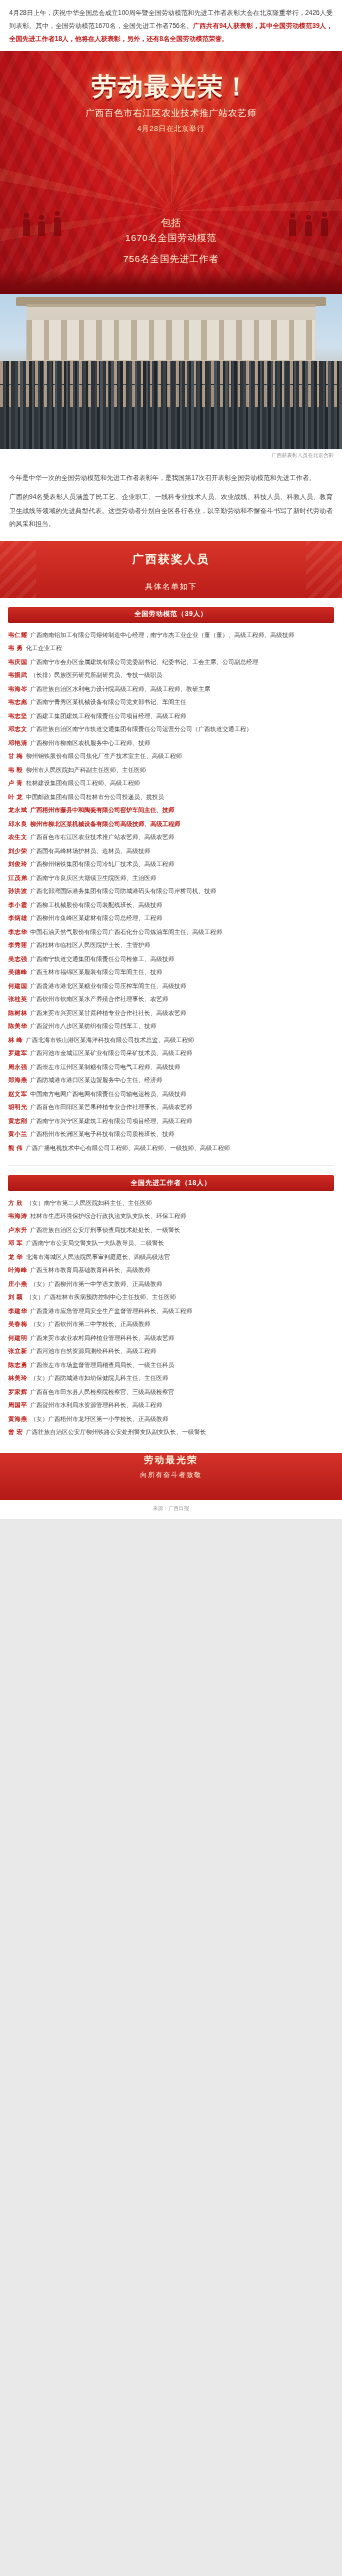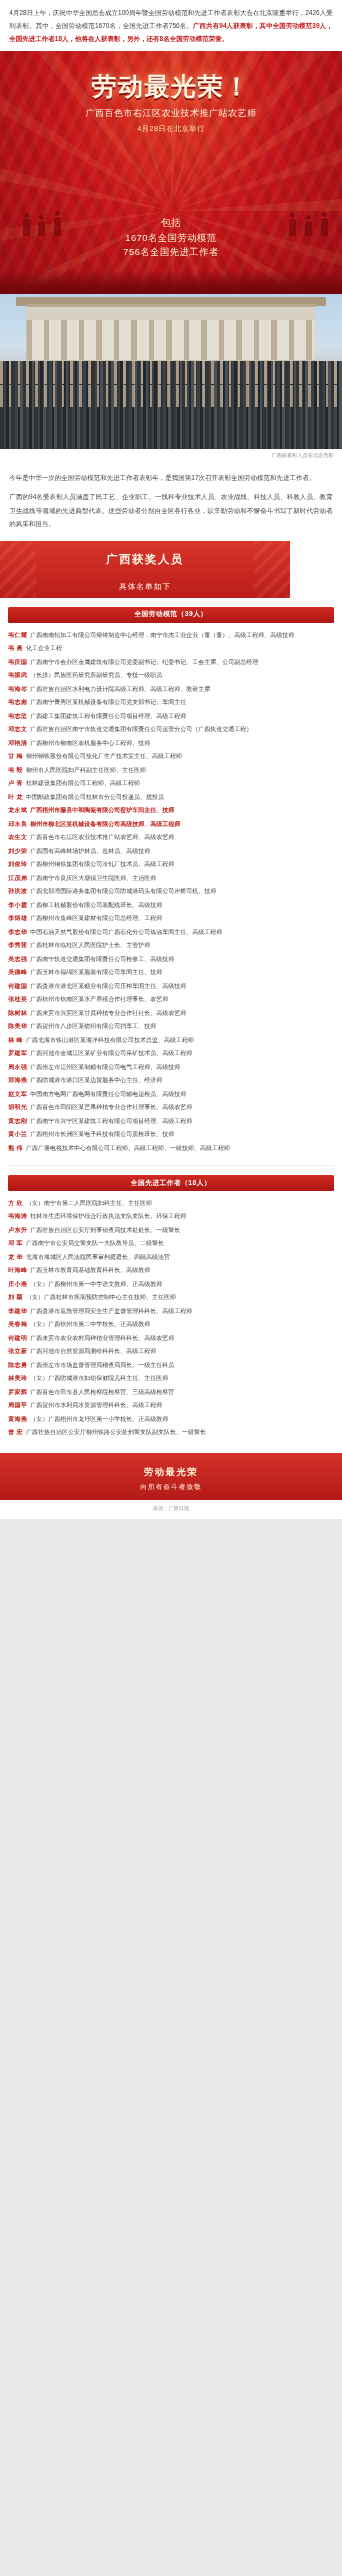--- a/index.html
+++ b/index.html
@@ -117,21 +117,21 @@
   }
   .silh span:after{content:"";position:absolute;top:-5.7px;left:1px;width:5.2px;height:5.2px;border-radius:50%;background:rgba(120,8,12,.75);}
   .hero-count {
     margin-top: 5.2px;
     font-size: 10.8px;
     color: #fff3d6;
     letter-spacing: 0.5px;
   }
   .hero-inc { margin-top: 3.1px; font-size: 10px; color:#ffeec9; }
   .hero-l1 { margin-top: 2.1px; font-size: 9.3px; color:#fff3d6; letter-spacing:0.5px;}
-  .hero-l2 { margin-top: 1px; font-size: 9.3px; color:#fff3d6; letter-spacing:0.5px;}
+  .hero-l2 { margin-top: 8px; font-size: 9.3px; color:#fff3d6; letter-spacing:0.5px;}
   .hero-bottom {
     position:absolute; left:0; right:0; bottom:0; height:24px; z-index:3;
     background: linear-gradient(180deg, rgba(140,10,14,0) 0%, rgba(120,8,12,.85) 60%, rgba(110,6,10,1) 100%);
   }
 
   
   .photo-wrap { width:342px; background:#fff; }
   .photo {
     position: relative;
     width: 342px; height: 155px;
@@ -183,21 +183,21 @@
     font-size: 6.5px;
     line-height: 2.05;
     color: #3d3d3d;
     text-align: justify;
   }
   .body-para.first { padding-top: 6.2px; }
 
   
   .banner {
     margin: 7.2px 0 0 0;
-    width: 290px; height: 57px;
+    width: 342px; height: 57px;
     background: linear-gradient(180deg,#d8352a 0%, #bb1d19 100%);
     position: relative;
     text-align: center;
     color:#fff9e8;
     padding-top: 11.4px;
   }
   .banner:before, .banner:after{
     content:"";position:absolute;top:0;bottom:0;width:36px;
     background: repeating-linear-gradient(135deg, rgba(255,255,255,.07) 0 4.1px, rgba(0,0,0,0) 4.1px 10.3px);
   }
@@ -234,21 +234,21 @@
   .entry.hl .tx { color: #c0201a; font-weight: bold; }
   .sep {
     height: 0.5px; margin: 5.2px 8.3px; background: #ececec;
   }
 
   
   .footer-red {
     margin-top: 8.3px;
     width: 342px; height: 47px;
     background: linear-gradient(180deg,#d4312a 0%, #b41a16 100%);
-    text-align:center; color:#fff4dc; padding-top: 13px;
+    text-align:center; color:#fff4dc; padding-top: 1px;
   }
   .footer-red .f1 { font-size: 9.3px; letter-spacing: 1.5px; font-weight:bold; }
   .footer-red .f2 { font-size: 6.7px; letter-spacing: 1px; margin-top: 4.1px; }
   .footer-src {
     text-align:center;
     font-size: 5.2px;
     color:#9a9a9a;
     padding: 5.2px 0 7.2px 0;
     background:#fff;
   }

